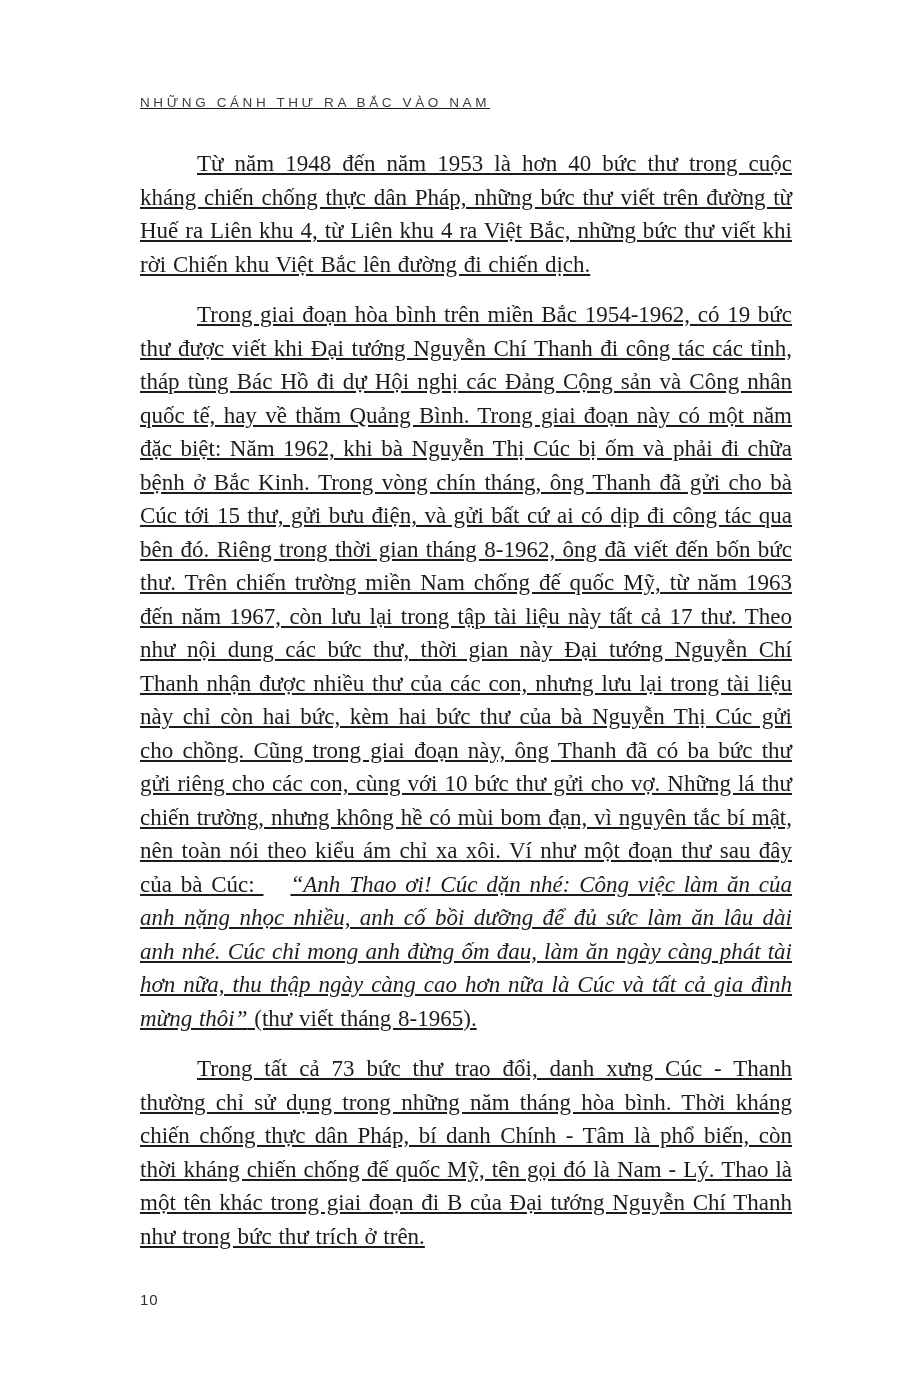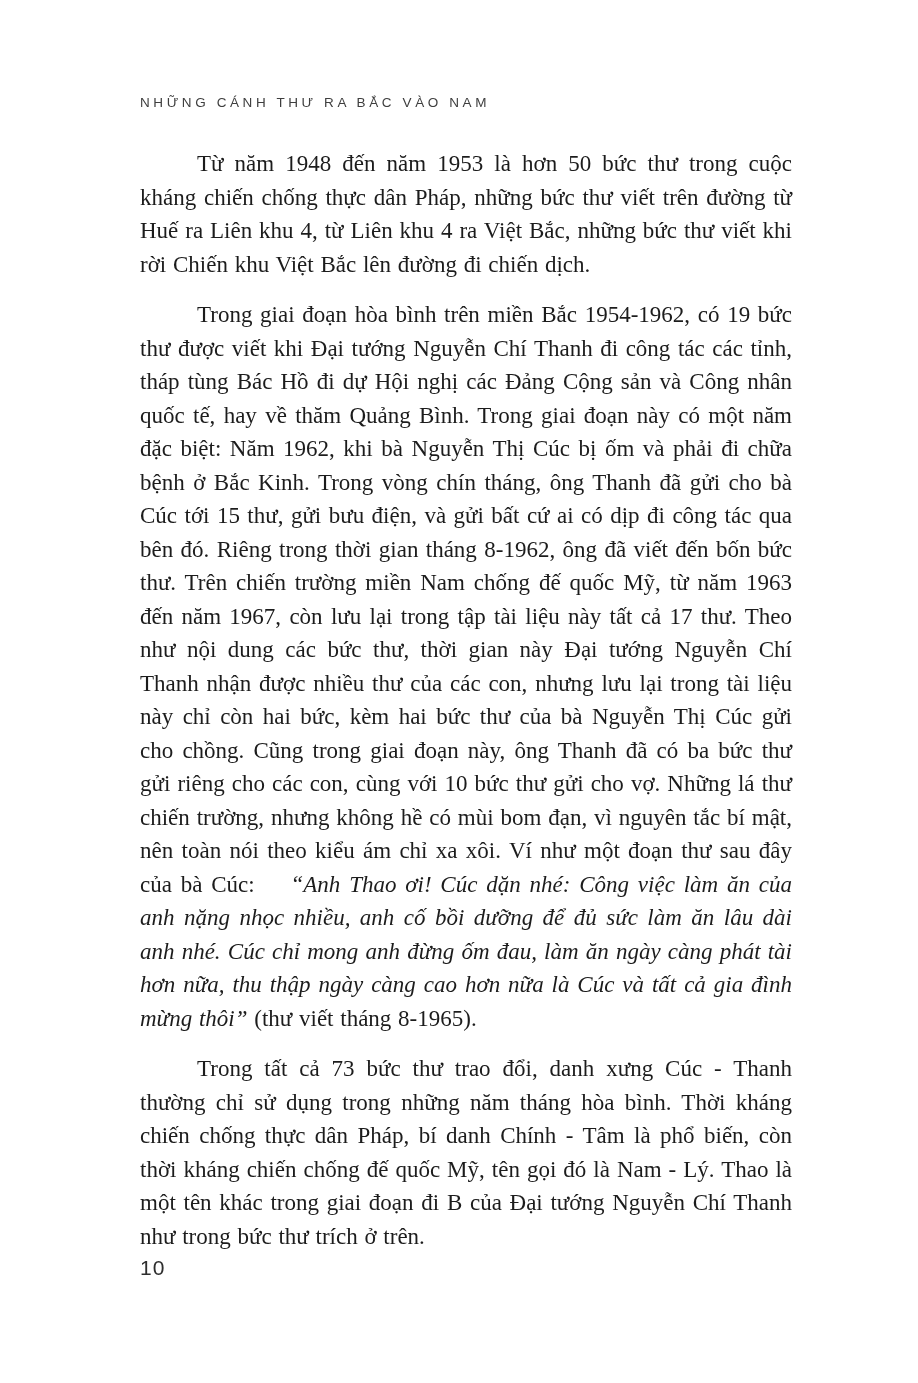--- a/index.html
+++ b/index.html
@@ -10,20 +10,21 @@
   .page {
     position: relative;
     width: 918px;
     height: 1383px;
     background: #ffffff;
     box-sizing: border-box;
     padding: 95px 126px 0 140px;
     font-family: "Liberation Serif", serif;
     color: #1c1c1c;
     overflow: hidden;
+    text-decoration: underline;
   }
   .running-header {
     font-family: "Liberation Sans", sans-serif;
     font-size: 13.5px;
     font-weight: 400;
     letter-spacing: 3.6px;
     color: #3e3e3e;
     margin: 0 0 37px 0;
     white-space: nowrap;
   }
@@ -35,33 +36,33 @@
     text-indent: 57px;
     word-spacing: 1px;
   }
   .body-text p span.seg-italic {
     font-style: italic;
     margin-left: 27px;
   }
   .page-number {
     position: absolute;
     left: 140px;
-    top: 1256px;
+    top: 1291px;
     font-family: "Liberation Sans", sans-serif;
-    font-size: 21px;
+    font-size: 15px;
     color: #2e2e2e;
     letter-spacing: 1px;
   }
 </style>
 </head>
 <body>
 
 <div class="page">
   <div class="running-header">NHỮNG CÁNH THƯ RA BẮC VÀO NAM</div>
 
   <div class="body-text" id="paragraphs-container">
-      <p><span class="seg-roman">Từ năm 1948 đến năm 1953 là hơn 50 bức thư trong cuộc kháng chiến chống thực dân Pháp, những bức thư viết trên đường từ Huế ra Liên khu 4, từ Liên khu 4 ra Việt Bắc, những bức thư viết khi rời Chiến khu Việt Bắc lên đường đi chiến dịch.</span></p>
+      <p><span class="seg-roman">Từ năm 1948 đến năm 1953 là hơn 40 bức thư trong cuộc kháng chiến chống thực dân Pháp, những bức thư viết trên đường từ Huế ra Liên khu 4, từ Liên khu 4 ra Việt Bắc, những bức thư viết khi rời Chiến khu Việt Bắc lên đường đi chiến dịch.</span></p>
       <p><span class="seg-roman">Trong giai đoạn hòa bình trên miền Bắc 1954-1962, có 19 bức thư được viết khi Đại tướng Nguyễn Chí Thanh đi công tác các tỉnh, tháp tùng Bác Hồ đi dự Hội nghị các Đảng Cộng sản và Công nhân quốc tế, hay về thăm Quảng Bình. Trong giai đoạn này có một năm đặc biệt: Năm 1962, khi bà Nguyễn Thị Cúc bị ốm và phải đi chữa bệnh ở Bắc Kinh. Trong vòng chín tháng, ông Thanh đã gửi cho bà Cúc tới 15 thư, gửi bưu điện, và gửi bất cứ ai có dịp đi công tác qua bên đó. Riêng trong thời gian tháng 8-1962, ông đã viết đến bốn bức thư. Trên chiến trường miền Nam chống đế quốc Mỹ, từ năm 1963 đến năm 1967, còn lưu lại trong tập tài liệu này tất cả 17 thư. Theo như nội dung các bức thư, thời gian này Đại tướng Nguyễn Chí Thanh nhận được nhiều thư của các con, nhưng lưu lại trong tài liệu này chỉ còn hai bức, kèm hai bức thư của bà Nguyễn Thị Cúc gửi cho chồng. Cũng trong giai đoạn này, ông Thanh đã có ba bức thư gửi riêng cho các con, cùng với 10 bức thư gửi cho vợ. Những lá thư chiến trường, nhưng không hề có mùi bom đạn, vì nguyên tắc bí mật, nên toàn nói theo kiểu ám chỉ xa xôi. Ví như một đoạn thư sau đây của bà Cúc: </span><span class="seg-italic">“Anh Thao ơi! Cúc dặn nhé: Công việc làm ăn của anh nặng nhọc nhiều, anh cố bồi dưỡng để đủ sức làm ăn lâu dài anh nhé. Cúc chỉ mong anh đừng ốm đau, làm ăn ngày càng phát tài hơn nữa, thu thập ngày càng cao hơn nữa là Cúc và tất cả gia đình mừng thôi”</span><span class="seg-roman"> (thư viết tháng 8-1965).</span></p>
       <p><span class="seg-roman">Trong tất cả 73 bức thư trao đổi, danh xưng Cúc - Thanh thường chỉ sử dụng trong những năm tháng hòa bình. Thời kháng chiến chống thực dân Pháp, bí danh Chính - Tâm là phổ biến, còn thời kháng chiến chống đế quốc Mỹ, tên gọi đó là Nam - Lý. Thao là một tên khác trong giai đoạn đi B của Đại tướng Nguyễn Chí Thanh như trong bức thư trích ở trên.</span></p>
     </div>
 
   <div class="page-number">10</div>
 </div>
 
 </body></html>

